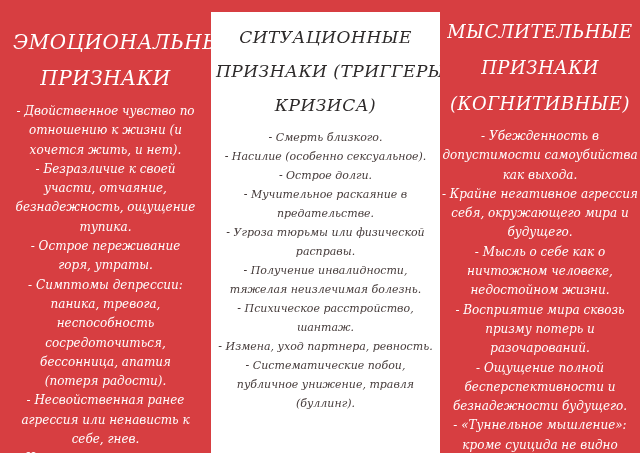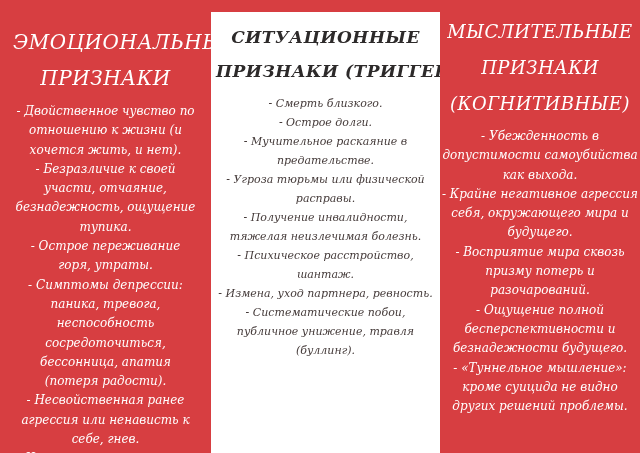--- a/index.html
+++ b/index.html
@@ -31,21 +31,21 @@
   }
   .col-left  { left: 0;     width: 211px; padding: 24px 13px 0; color: #ffffff; }
   .col-mid   { left: 211px; width: 229px; padding: 20px 5px 0;  color: #453b3a; }
   .col-right { left: 440px; width: 200px; padding: 14px 1px 0; color: #ffffff; }
 
   .title { margin: 0; font-weight: 500; letter-spacing: 0.5px; }
   .title-line { white-space: nowrap; }
   .col-left  .title { font-size: 20px; }
   .col-left  .title-line { line-height: 36px; }
   .col-mid   .title { font-size: 17px; color: #2d2a2a; }
-  .col-mid   .title-line { line-height: 34px; font-weight: bold; }
+  .col-mid   .title-line { line-height: 34px; }
   .col-right .title { font-size: 18px; }
   .col-right .title-line { line-height: 36px; }
 
   .items { margin-top: 6px; }
   .col-mid .items { margin-top: 6px; }
   .col-right .items { margin-top: 5px; }
   .item {
     margin: 0;
     font-size: 12px;
     line-height: 19.3px;
@@ -72,41 +72,44 @@
         <p class="item">- Симптомы депрессии: паника, тревога, неспособность сосредоточиться, бессонница, апатия (потеря радости).</p>
         <p class="item">- Несвойственная ранее агрессия или ненависть к себе, гнев.</p>
         <p class="item">- Чувство вины, ощущение себя неудачником.</p>
       </div>
   </section>
 
   <section class="col col-mid">
     <h2 class="title">
         <div class="title-line">СИТУАЦИОННЫЕ</div>
         <div class="title-line">ПРИЗНАКИ (ТРИГГЕРЫ</div>
+        <div class="title-line">КРИЗИСА)</div>
       </h2>
     <div class="items">
         <p class="item">- Смерть близкого.</p>
+        <p class="item">- Насилие (особенно сексуальное).</p>
         <p class="item">- Острое долги.</p>
         <p class="item">- Мучительное раскаяние в предательстве.</p>
         <p class="item">- Угроза тюрьмы или физической расправы.</p>
         <p class="item">- Получение инвалидности, тяжелая неизлечимая болезнь.</p>
         <p class="item">- Психическое расстройство, шантаж.</p>
         <p class="item">- Измена, уход партнера, ревность.</p>
         <p class="item">- Систематические побои, публичное унижение, травля (буллинг).</p>
       </div>
   </section>
 
   <section class="col col-right">
     <h2 class="title">
         <div class="title-line">МЫСЛИТЕЛЬНЫЕ</div>
         <div class="title-line">ПРИЗНАКИ</div>
         <div class="title-line">(КОГНИТИВНЫЕ)</div>
       </h2>
     <div class="items">
         <p class="item">- Убежденность в допустимости самоубийства как выхода.</p>
         <p class="item">- Крайне негативное агрессия себя, окружающего мира и будущего.</p>
+        <p class="item">- Мысль о себе как о ничтожном человеке, недостойном жизни.</p>
         <p class="item">- Восприятие мира сквозь призму потерь и разочарований.</p>
         <p class="item">- Ощущение полной бесперспективности и безнадежности будущего.</p>
         <p class="item">- «Туннельное мышление»: кроме суицида не видно других решений проблемы.</p>
       </div>
   </section>
 
 </div>
 
 </body></html>

